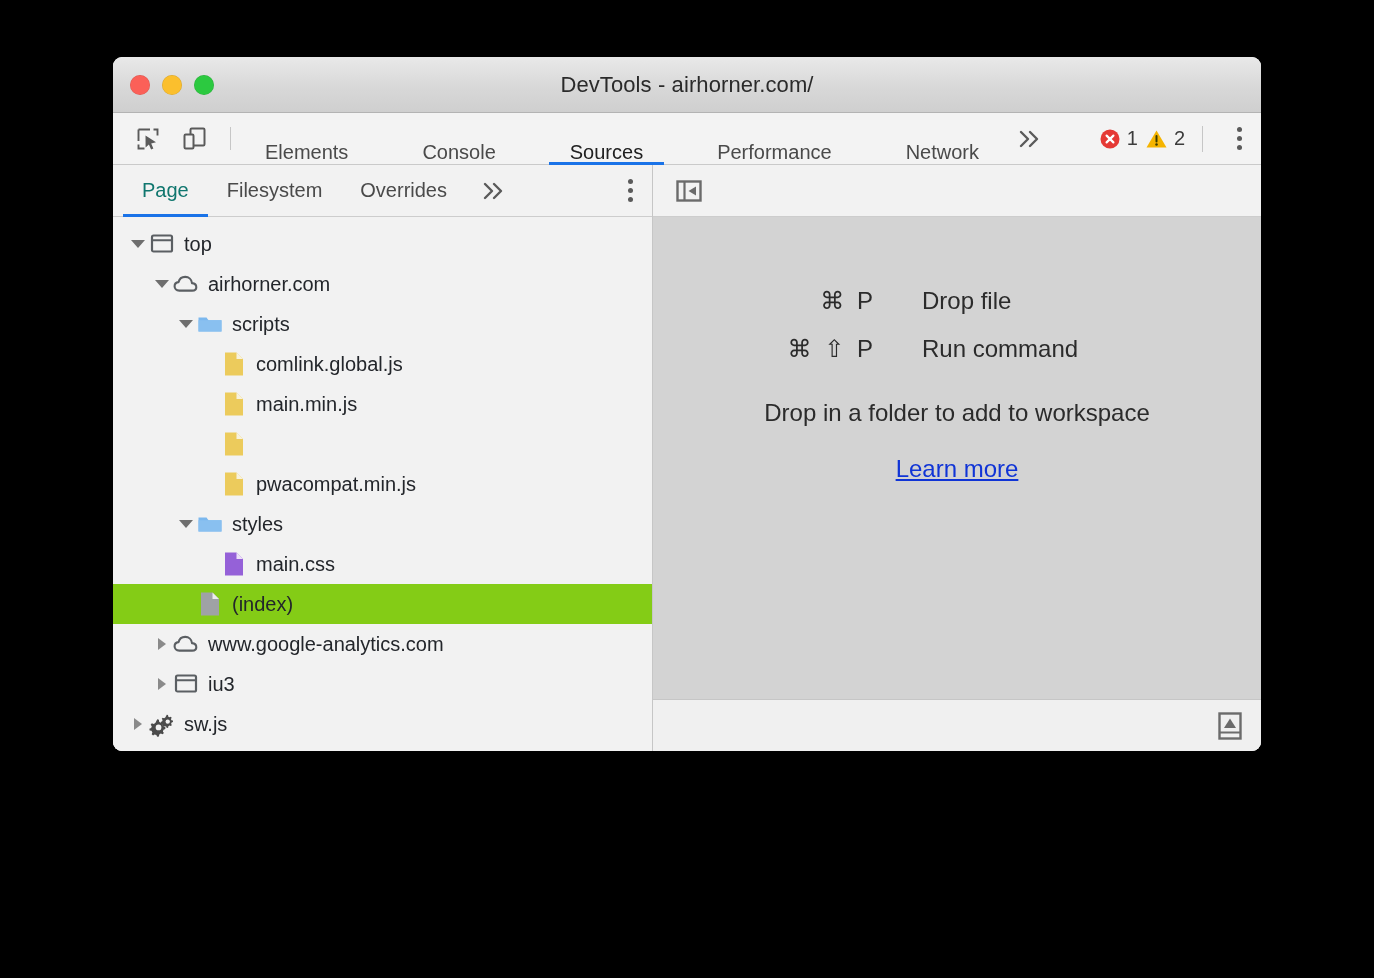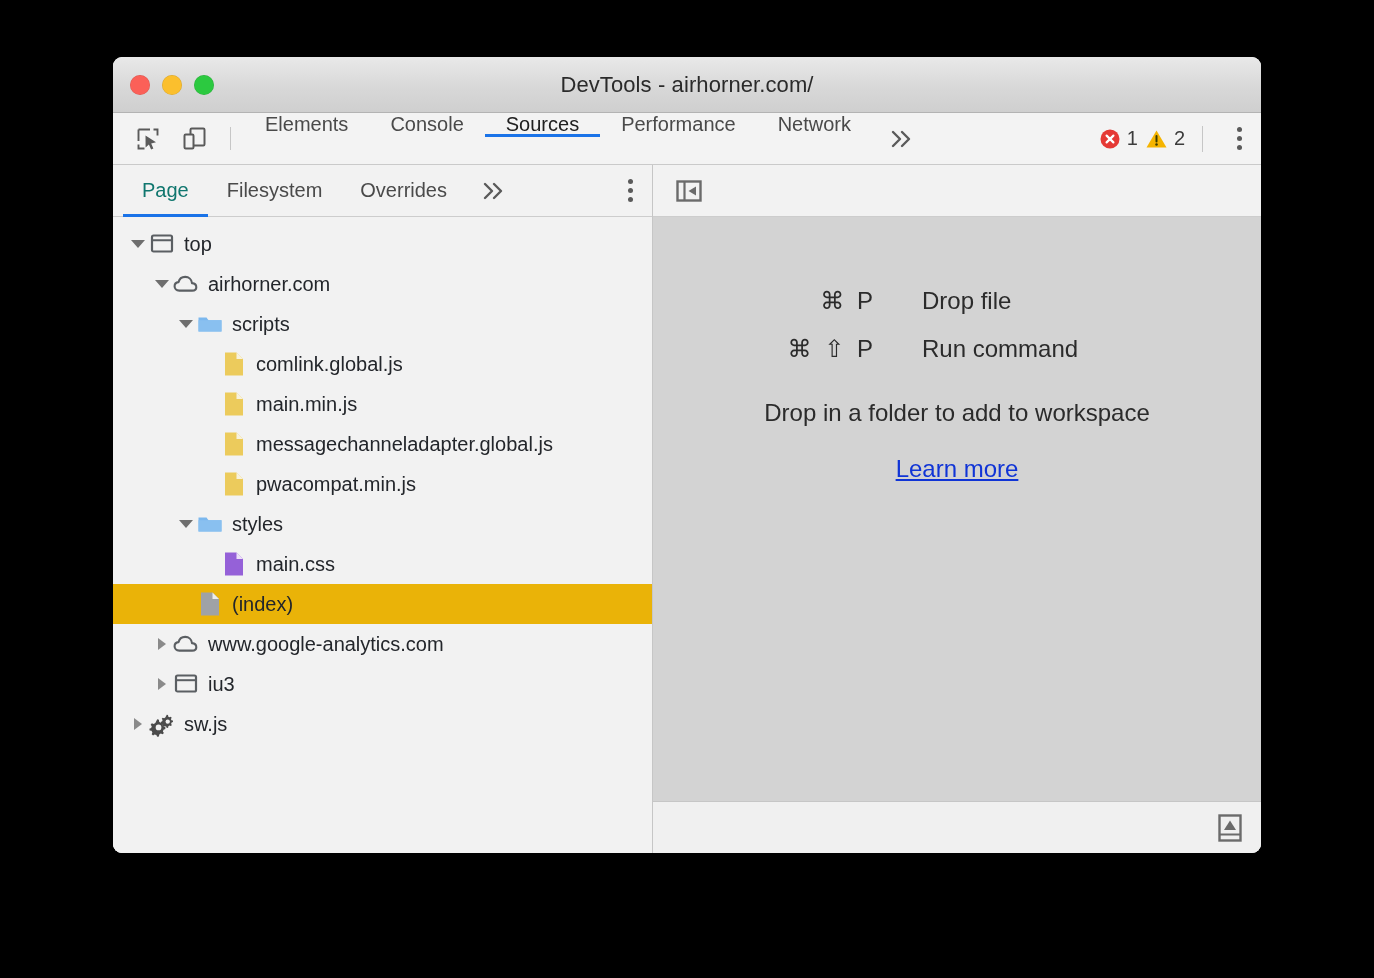--- a/index.html
+++ b/index.html
@@ -12,21 +12,21 @@
     overflow: hidden;
     position: relative;
   }
 
   
   .window {
     position: absolute;
     left: 113px;
     top: 57px;
     width: 1148px;
-    height: 796px;
+    height: 694px;
     border-radius: 9px;
     overflow: hidden;
     background: #f2f2f2;
     box-shadow: 0 10px 34px rgba(0,0,0,0.55);
     display: flex;
     flex-direction: column;
   }
 
   
   .titlebar {
@@ -79,21 +79,21 @@
     align-items: center;
     justify-content: center;
     cursor: pointer;
   }
   .tb-sep {
     width: 1px;
     background: #c6c6c6;
     margin: 14px 13px 14px 13px;
     flex: 0 0 1px;
   }
-  .main-tabs { display: flex; align-items: flex-start; }
+  .main-tabs { display: flex; align-items: flex-end; gap: 32px; }
   .tab {
     padding: 0 21px;
     display: flex;
     align-items: center;
     font-size: 20px;
     color: #4a4a4a;
     cursor: pointer;
     position: relative;
   }
   .tab.active { color: #202020; }
@@ -184,21 +184,21 @@
     padding-top: 7px;
     background: #f2f2f2;
   }
   .row {
     height: 40px;
     display: flex;
     align-items: center;
     cursor: pointer;
     white-space: nowrap;
   }
-  .row.selected { background: #eab308; }
+  .row.selected { background: #84cc16; }
   .row .label {
     font-size: 20px;
     color: #23262b;
     margin-left: 9px;
   }
   .twisty {
     width: 22px;
     flex: 0 0 22px;
     display: flex;
     align-items: center;
@@ -477,21 +477,20 @@
           </div>
           <div class="row">
             <span style="display: inline-block; flex: 0 0 auto; width: 86px;"></span>
             <span class="twisty empty"></span>
             <span class="icon-slot">
               <svg width="22" height="26" viewBox="0 0 22 26">
                 <path d="M2 1.5 H13.5 L20 8 V24.5 H2 Z" fill="#eccb5c"></path>
                 <path d="M13.5 1.5 L20 8 H13.5 Z" fill="#f7f2de"></path>
               </svg>
             </span>
-            <span class="label">messagechanneladapter.global.js</span>
           </div>
           <div class="row">
             <span style="display: inline-block; flex: 0 0 auto; width: 86px;"></span>
             <span class="twisty empty"></span>
             <span class="icon-slot">
               <svg width="22" height="26" viewBox="0 0 22 26">
                 <path d="M2 1.5 H13.5 L20 8 V24.5 H2 Z" fill="#eccb5c"></path>
                 <path d="M13.5 1.5 L20 8 H13.5 Z" fill="#f7f2de"></path>
               </svg>
             </span>

